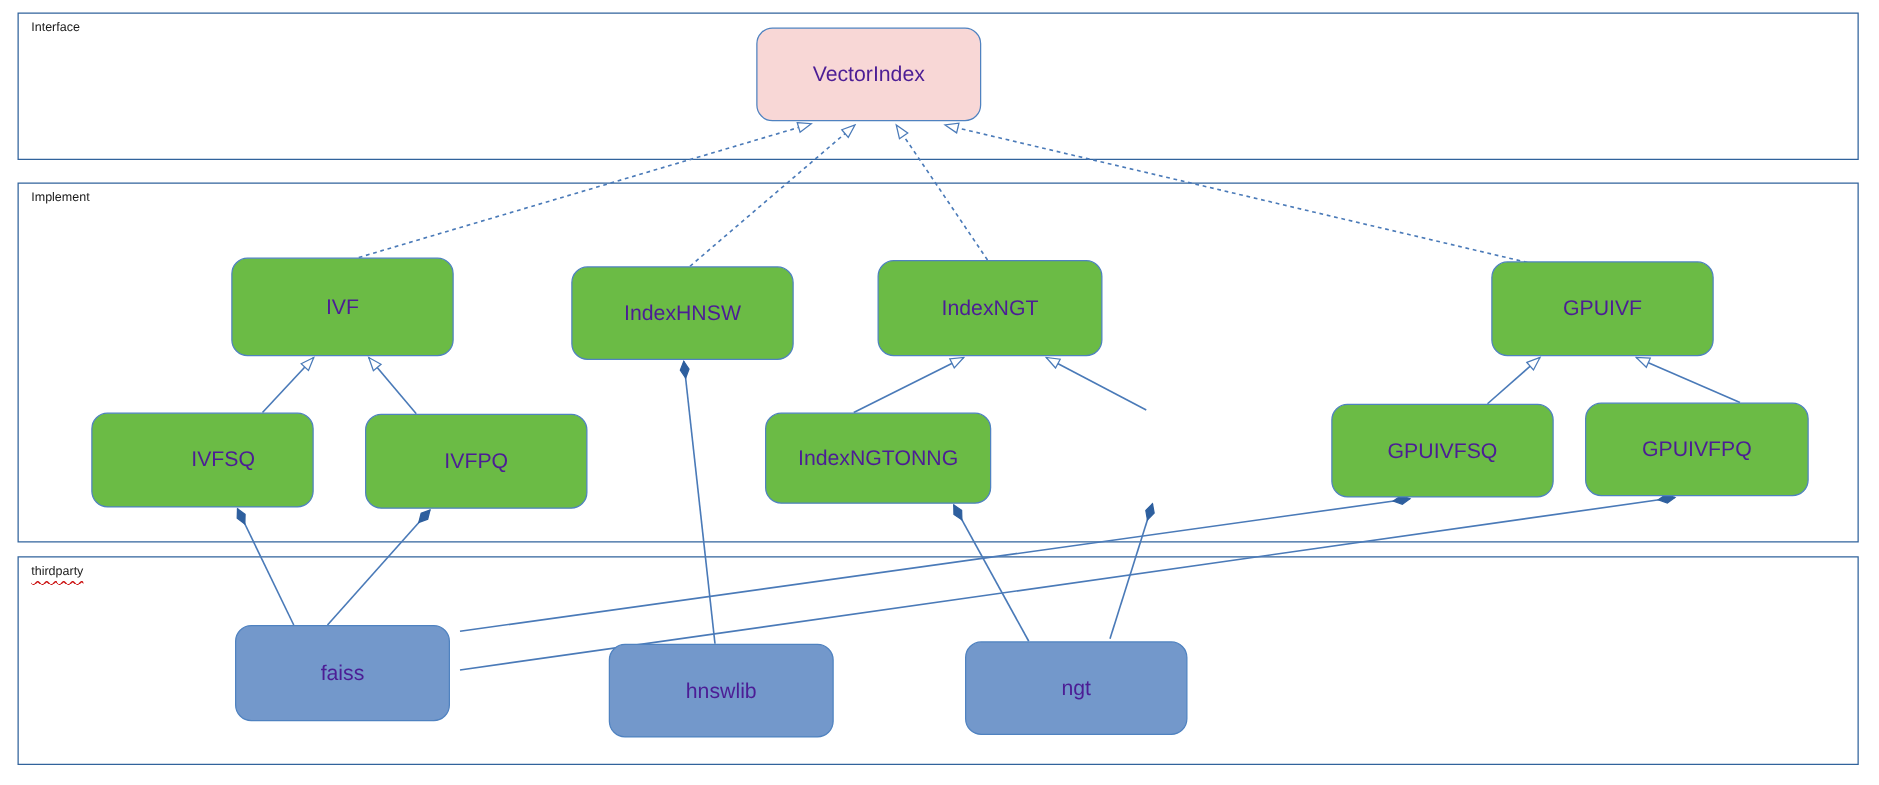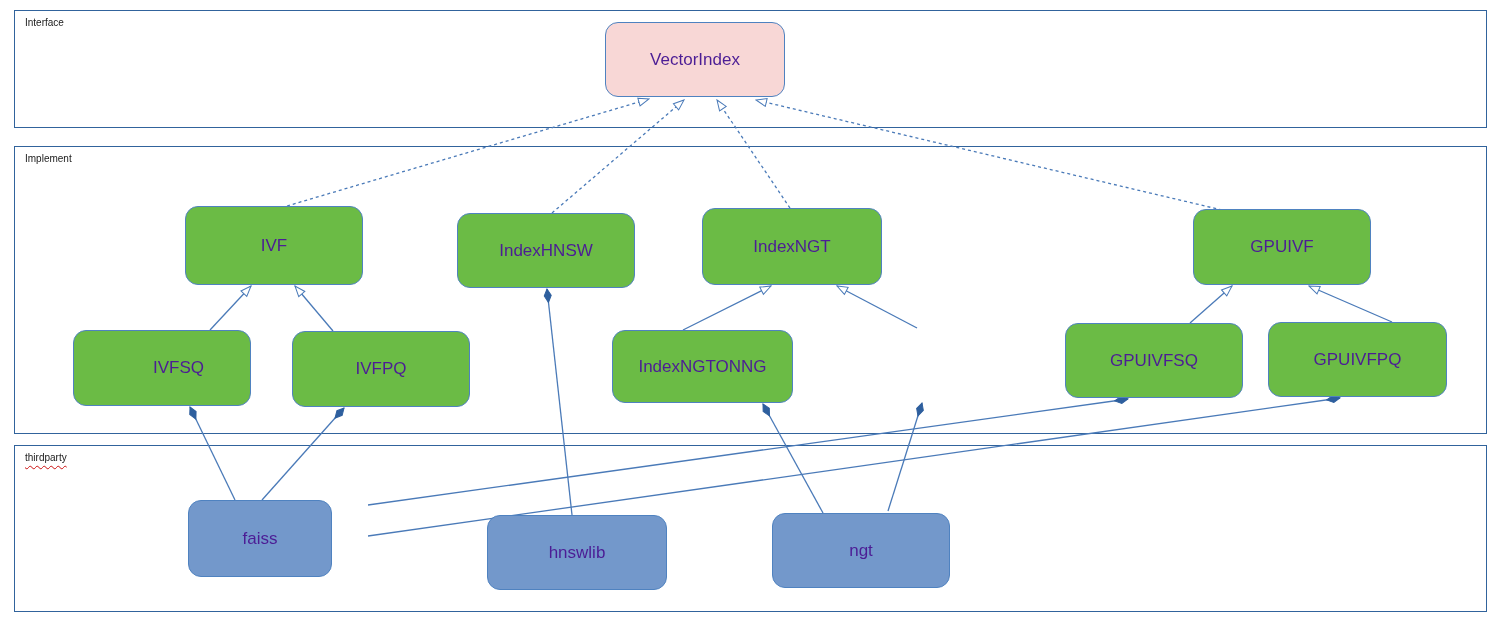--- a/index.html
+++ b/index.html
@@ -98,21 +98,21 @@
     </div>
     <div class="node" style="left: 1172px; top: 209px; width: 178px; height: 76px; background: rgb(107, 187, 69); margin-left: 21px;">
       <span>GPUIVF</span>
     </div>
     <div class="node" style="left: 1065px; top: 323px; width: 178px; height: 75px; background: rgb(107, 187, 69);">
       <span>GPUIVFSQ</span>
     </div>
     <div class="node" style="left: 1268px; top: 322px; width: 179px; height: 75px; background: rgb(107, 187, 69);">
       <span>GPUIVFPQ</span>
     </div>
-    <div class="node" style="left: 188px; top: 500px; width: 144px; height: 77px; background: rgb(115, 152, 203);">
+    <div class="node" style="left: 188px; top: 500px; width: 172px; height: 77px; background: rgb(115, 152, 203);">
       <span>faiss</span>
     </div>
     <div class="node" style="left: 487px; top: 515px; width: 180px; height: 75px; background: rgb(115, 152, 203);">
       <span>hnswlib</span>
     </div>
     <div class="node" style="left: 772px; top: 513px; width: 178px; height: 75px; background: rgb(115, 152, 203);">
       <span>ngt</span>
     </div>
   </div>
 

